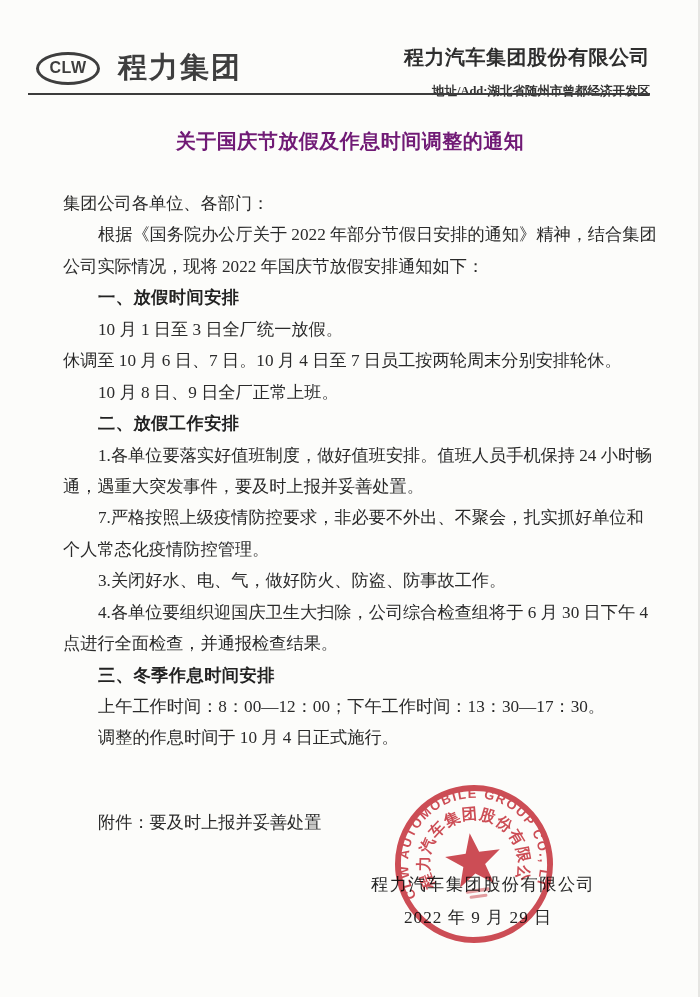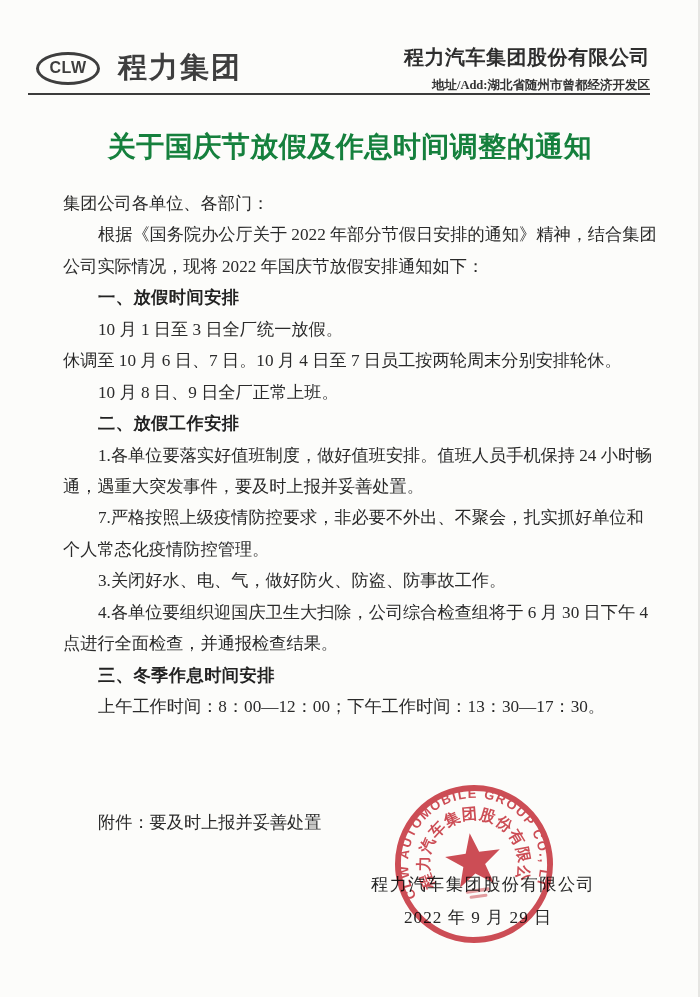--- a/index.html
+++ b/index.html
@@ -22,26 +22,26 @@
   }
   .logo-name{
     margin-left:18px;font-family:"Liberation Sans", sans-serif;font-weight:800;
     font-size:29px;color:#3e3e3e;letter-spacing:2px;
   }
   .header-right{position:absolute;right:50px;top:44px;text-align:right;}
   .company-name{
     font-family:"Liberation Sans", sans-serif;font-weight:700;
     font-size:20px;color:#2e2e2e;letter-spacing:.5px;
   }
-  .company-address{margin-top:6px;font-size:12.5px;color:#333;font-weight:600;}
+  .company-address{margin-top:12px;font-size:12.5px;color:#333;font-weight:600;}
   .header-rule{position:absolute;left:28px;top:93px;width:622px;height:2.2px;background:#3c3c3c;}
   
   .doc-title{
     position:absolute;left:0;top:128px;width:100%;text-align:center;
-    font-size:28px;font-weight:700;color:#15803d;letter-spacing:.5px;
+    font-size:20px;font-weight:700;color:#701a75;letter-spacing:.5px;
   }
   
   .doc-body{position:absolute;left:63px;top:188px;width:596px;font-size:17.2px;}
   .doc-body .line{height:31.45px;line-height:31.45px;white-space:nowrap;}
   .doc-body .line.indent{padding-left:35px;}
   .doc-body .line.bold{
     font-family:"Liberation Sans", sans-serif;font-weight:700;color:#222;
     letter-spacing:.5px;
   }
   .attachment-line{
@@ -96,20 +96,21 @@
       <div class="line bold indent">二、放假工作安排</div>
       <div class="line indent">1.各单位要落实好值班制度，做好值班安排。值班人员手机保持 24 小时畅</div>
       <div class="line">通，遇重大突发事件，要及时上报并妥善处置。</div>
       <div class="line indent">7.严格按照上级疫情防控要求，非必要不外出、不聚会，扎实抓好单位和</div>
       <div class="line">个人常态化疫情防控管理。</div>
       <div class="line indent">3.关闭好水、电、气，做好防火、防盗、防事故工作。</div>
       <div class="line indent">4.各单位要组织迎国庆卫生大扫除，公司综合检查组将于 6 月 30 日下午 4</div>
       <div class="line">点进行全面检查，并通报检查结果。</div>
       <div class="line bold indent">三、冬季作息时间安排</div>
       <div class="line indent">上午工作时间：8：00—12：00；下午工作时间：13：30—17：30。</div>
+      <div class="line indent">调整的作息时间于 10 月 4 日正式施行。</div>
     </div>
 
   <div class="attachment-line">附件：要及时上报并妥善处置</div>
 
   <div class="signature-name">程力汽车集团股份有限公司</div>
   <div class="signature-date">2022 年 9 月 29 日</div>
 
   <svg class="seal" viewBox="0 0 176 176">
     <g transform="rotate(-8 88 88)" fill="none">
       <circle cx="88" cy="88" r="76" stroke="#c9353f" stroke-width="6"></circle>

